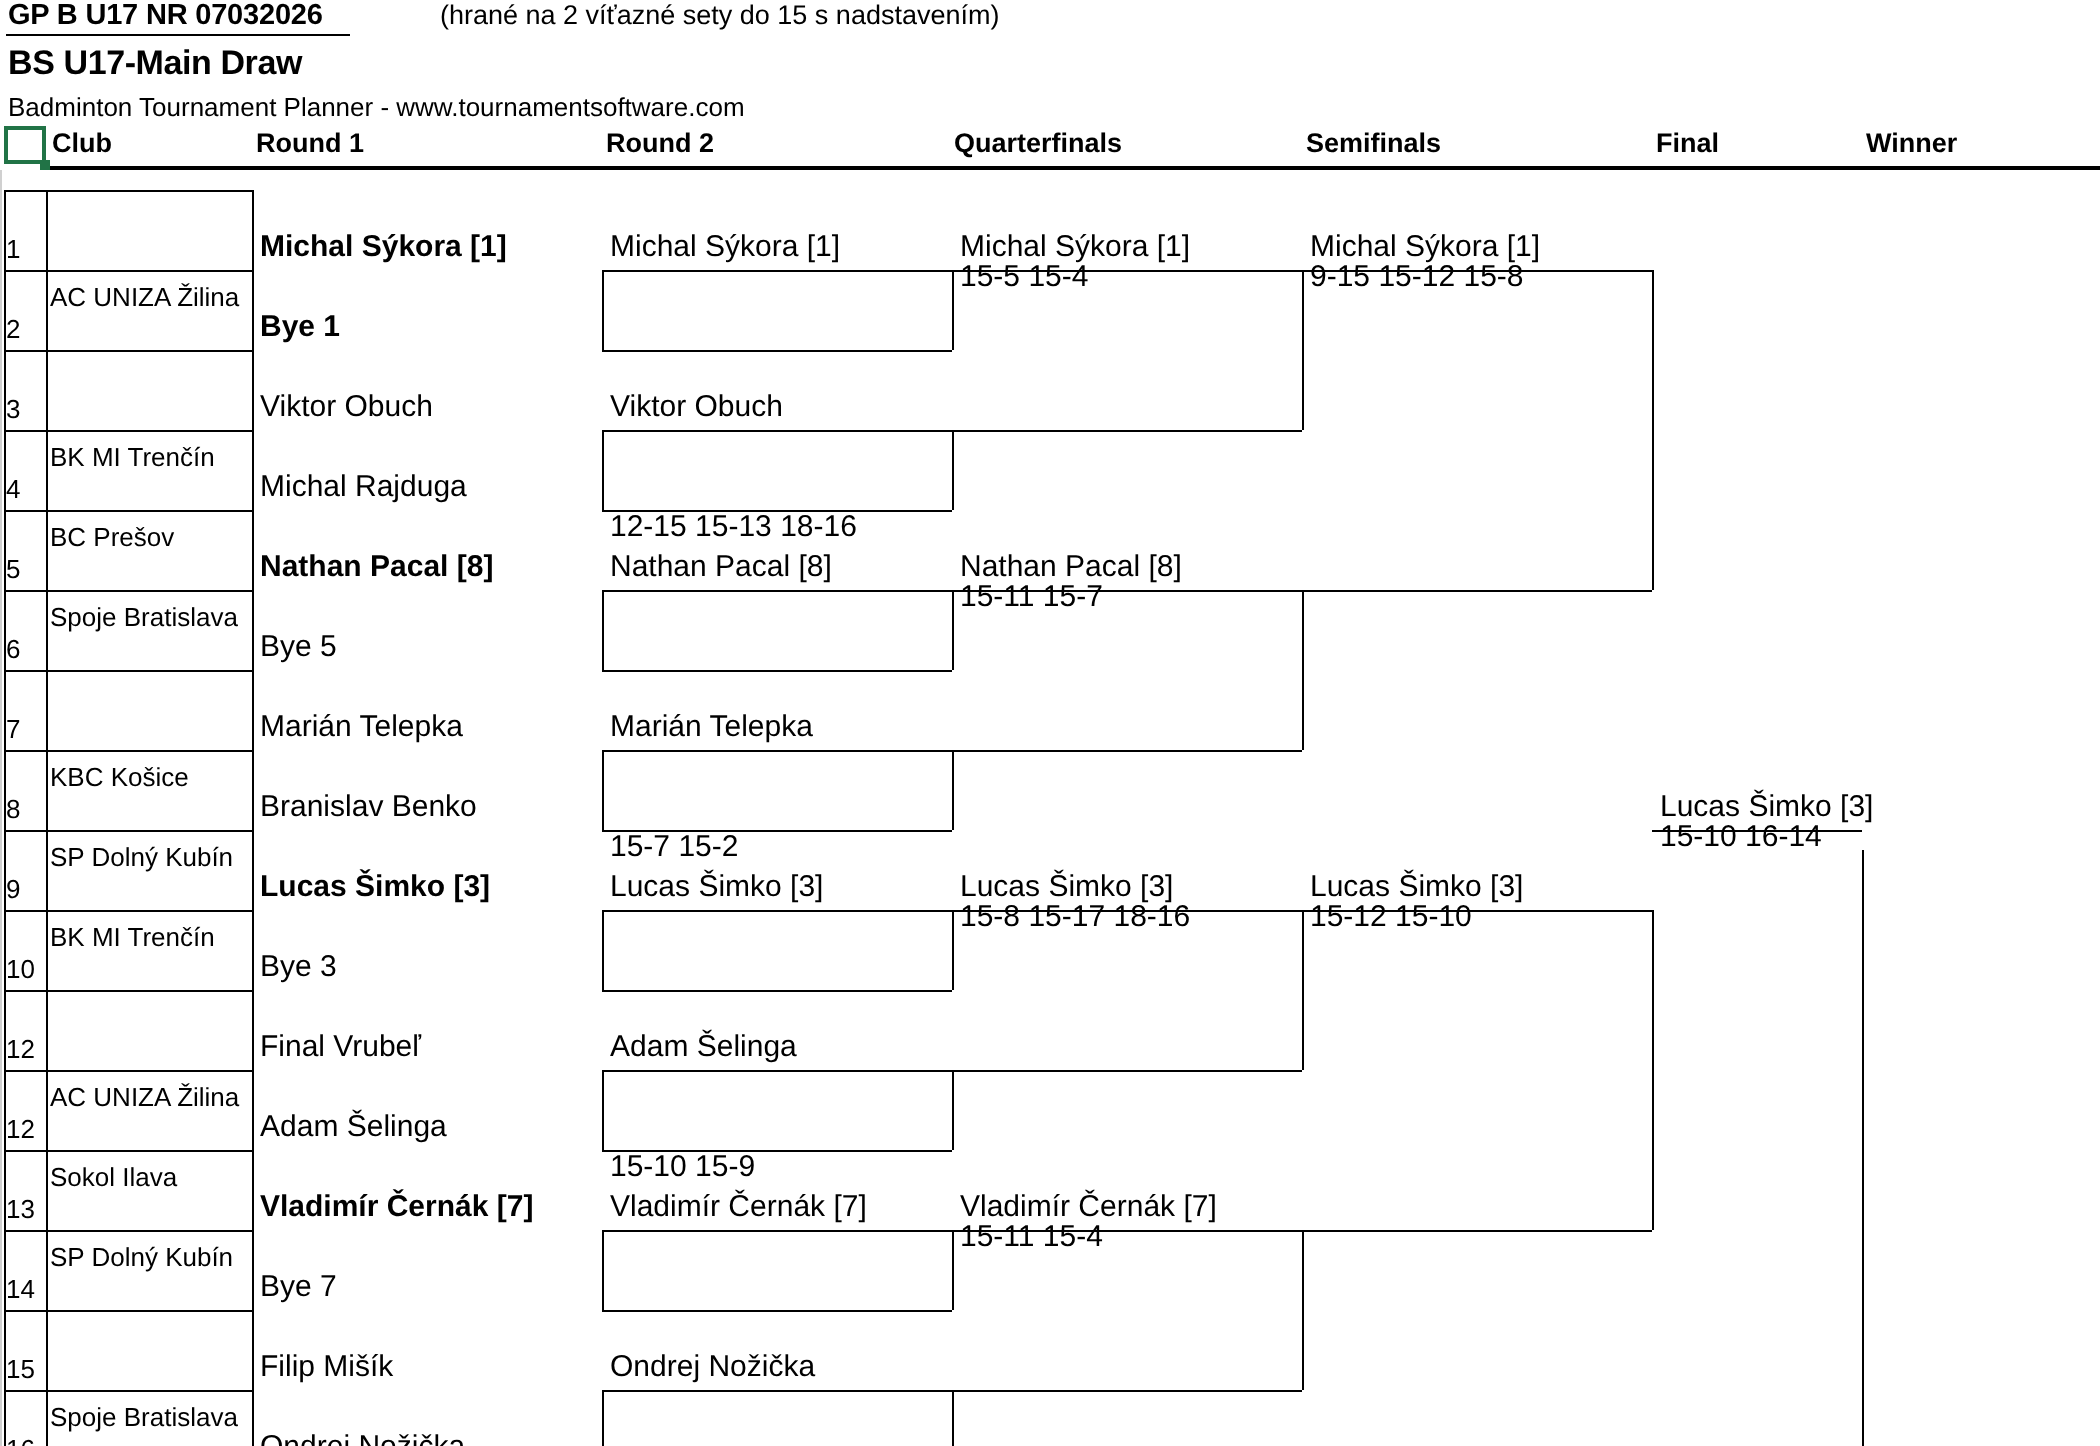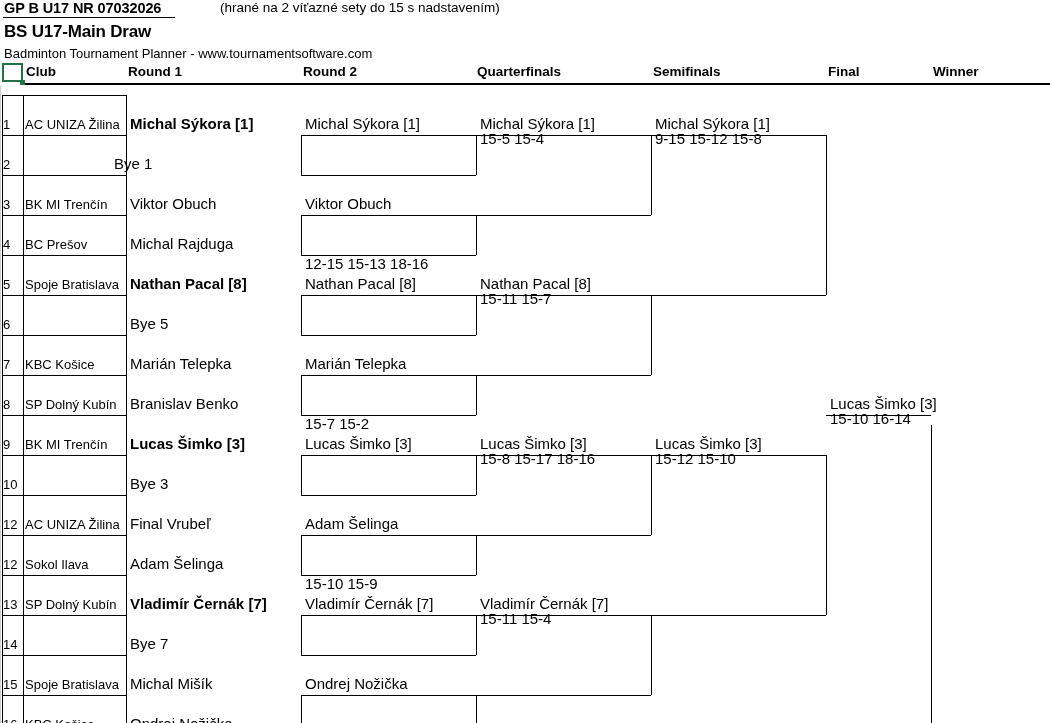--- a/index.html
+++ b/index.html
@@ -68,21 +68,21 @@
   
   .tbl-line-h { position: absolute; height: 1px; background: #000; }
   .tbl-line-v { position: absolute; width: 1px; background: #000; }
 
   .row-num {
     position: absolute; left: 3px; width: 18px;
     font-size: 13px; text-align: left; white-space: nowrap;
   }
   .club-name {
     position: absolute; left: 25px; width: 100px;
-    font-size: 13px; white-space: nowrap;
+    font-size: 13px; white-space: nowrap; margin-top: 24px;
   }
 
   
   .entry { position: absolute; white-space: nowrap; }
   .entry .nm { display: block; font-size: 15px; line-height: 15px; }
   .entry .sc { display: block; font-size: 15px; line-height: 16px; }
   .entry.seeded .nm { font-weight: bold; }
 
   
   .bl-h { position: absolute; height: 1px; background: #000; }
@@ -167,21 +167,21 @@
     <div class="club-name" style="top: 717px;">KBC Košice</div>
     <div class="tbl-line-v" style="left: 2px; top: 95px; height: 640px;"></div>
     <div class="tbl-line-v" style="left: 23px; top: 95px; height: 640px;"></div>
     <div class="tbl-line-v" style="left: 126px; top: 95px; height: 640px;"></div>
   </div>
 
 <div id="bracket">
     <div class="entry seeded" style="left: 130px; top: 116px;">
       <span class="nm">Michal Sýkora [1]</span>
     </div>
-    <div class="entry" style="left: 114px; top: 156px;">
+    <div class="entry" style="left: 130px; top: 156px; font-weight: bold;">
       <span class="nm">Bye 1</span>
     </div>
     <div class="entry" style="left: 130px; top: 196px;">
       <span class="nm">Viktor Obuch</span>
     </div>
     <div class="entry" style="left: 130px; top: 236px;">
       <span class="nm">Michal Rajduga</span>
     </div>
     <div class="entry seeded" style="left: 130px; top: 276px;">
       <span class="nm">Nathan Pacal [8]</span>
@@ -207,21 +207,21 @@
     <div class="entry" style="left: 130px; top: 556px;">
       <span class="nm">Adam Šelinga</span>
     </div>
     <div class="entry seeded" style="left: 130px; top: 596px;">
       <span class="nm">Vladimír Černák [7]</span>
     </div>
     <div class="entry" style="left: 130px; top: 636px;">
       <span class="nm">Bye 7</span>
     </div>
     <div class="entry" style="left: 130px; top: 676px;">
-      <span class="nm">Michal Mišík</span>
+      <span class="nm">Filip Mišík</span>
     </div>
     <div class="entry" style="left: 130px; top: 716px;">
       <span class="nm">Ondrej Nožička</span>
     </div>
     <div class="bl-h" style="left: 301px; top: 135px; width: 175px;"></div>
     <div class="bl-h" style="left: 301px; top: 175px; width: 175px;"></div>
     <div class="bl-v" style="left: 476px; top: 135px; height: 40px;"></div>
     <div class="bl-v" style="left: 301px; top: 135px; height: 40px;"></div>
     <div class="entry" style="left: 305px; top: 116px;">
       <span class="nm">Michal Sýkora [1]</span>

